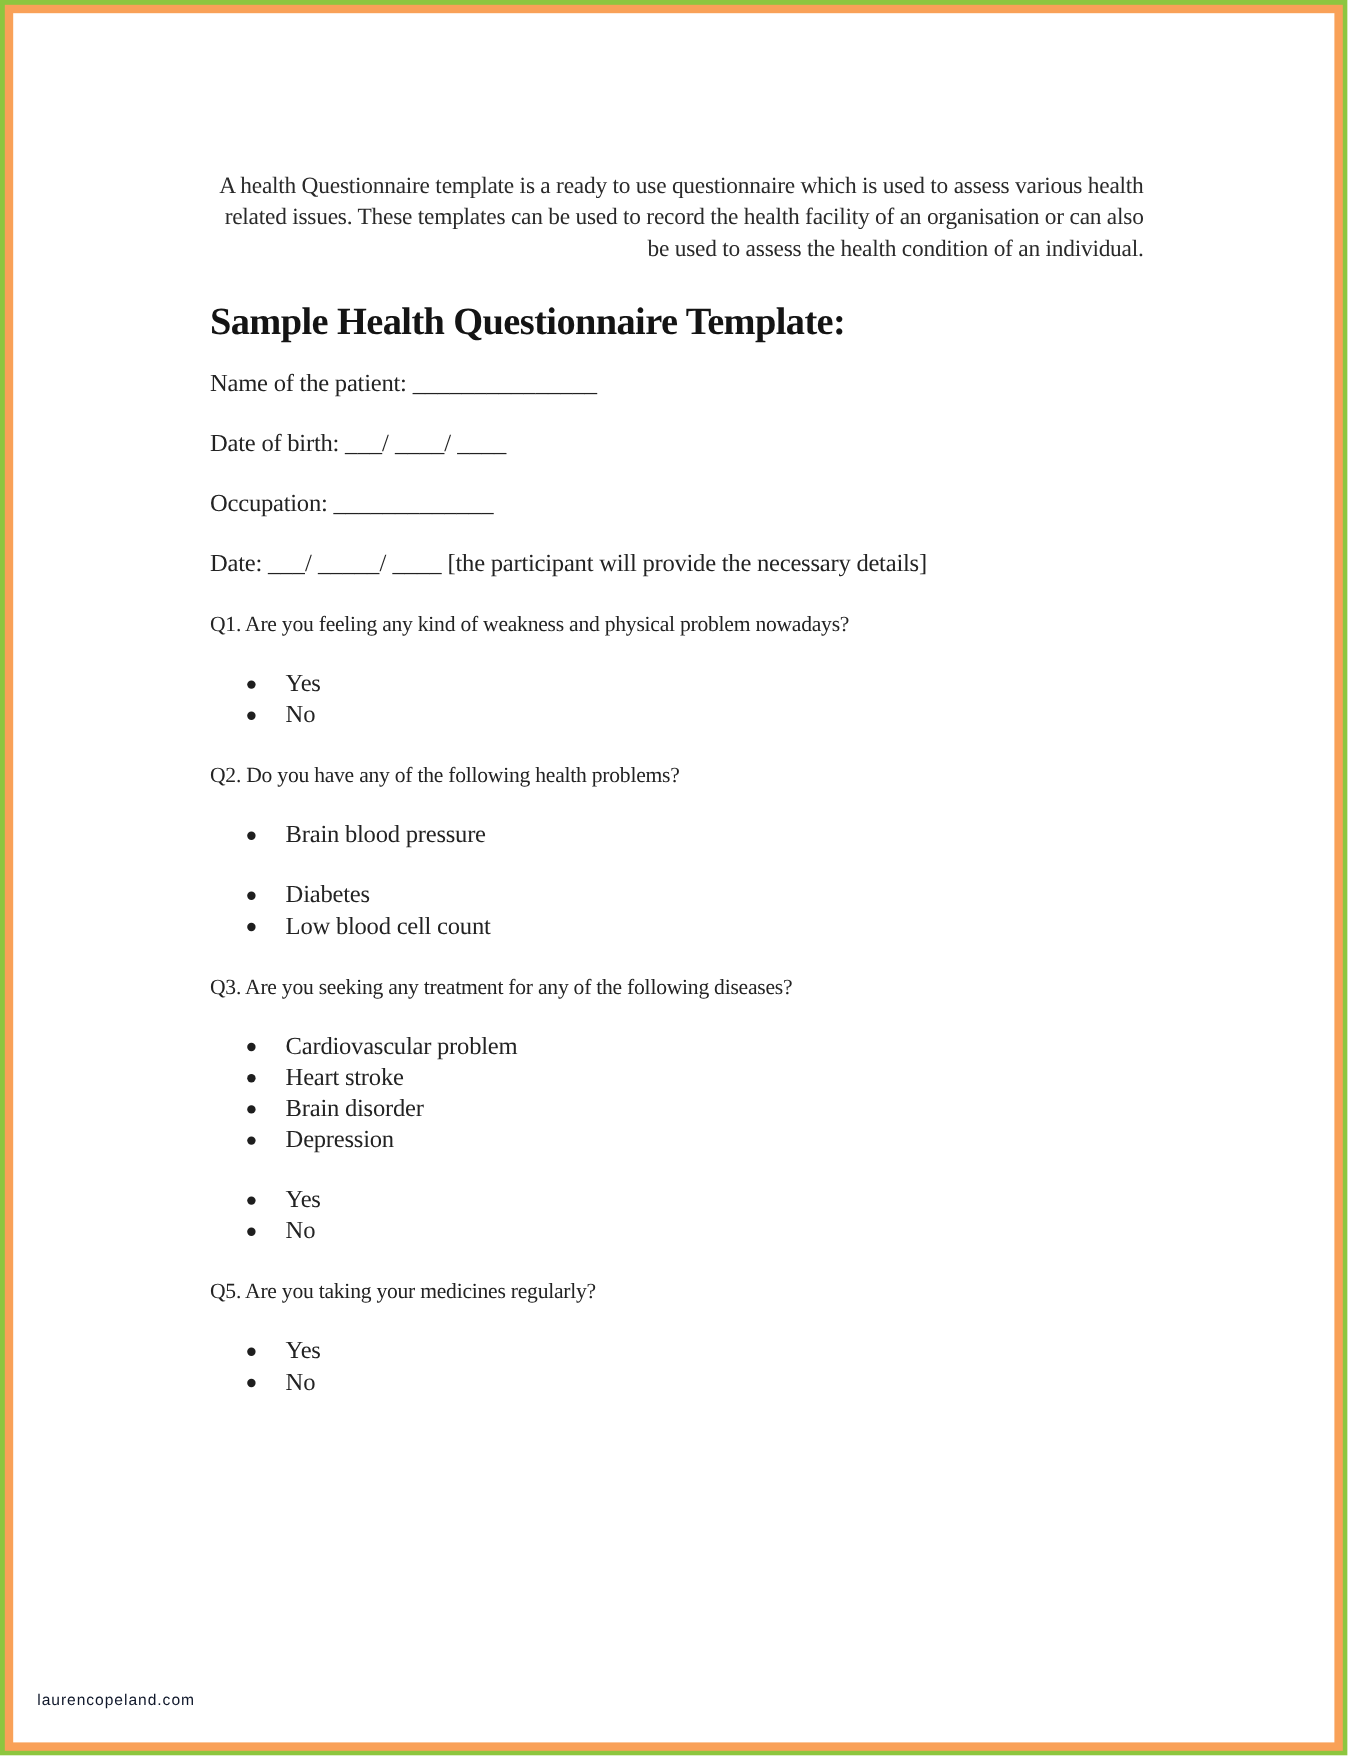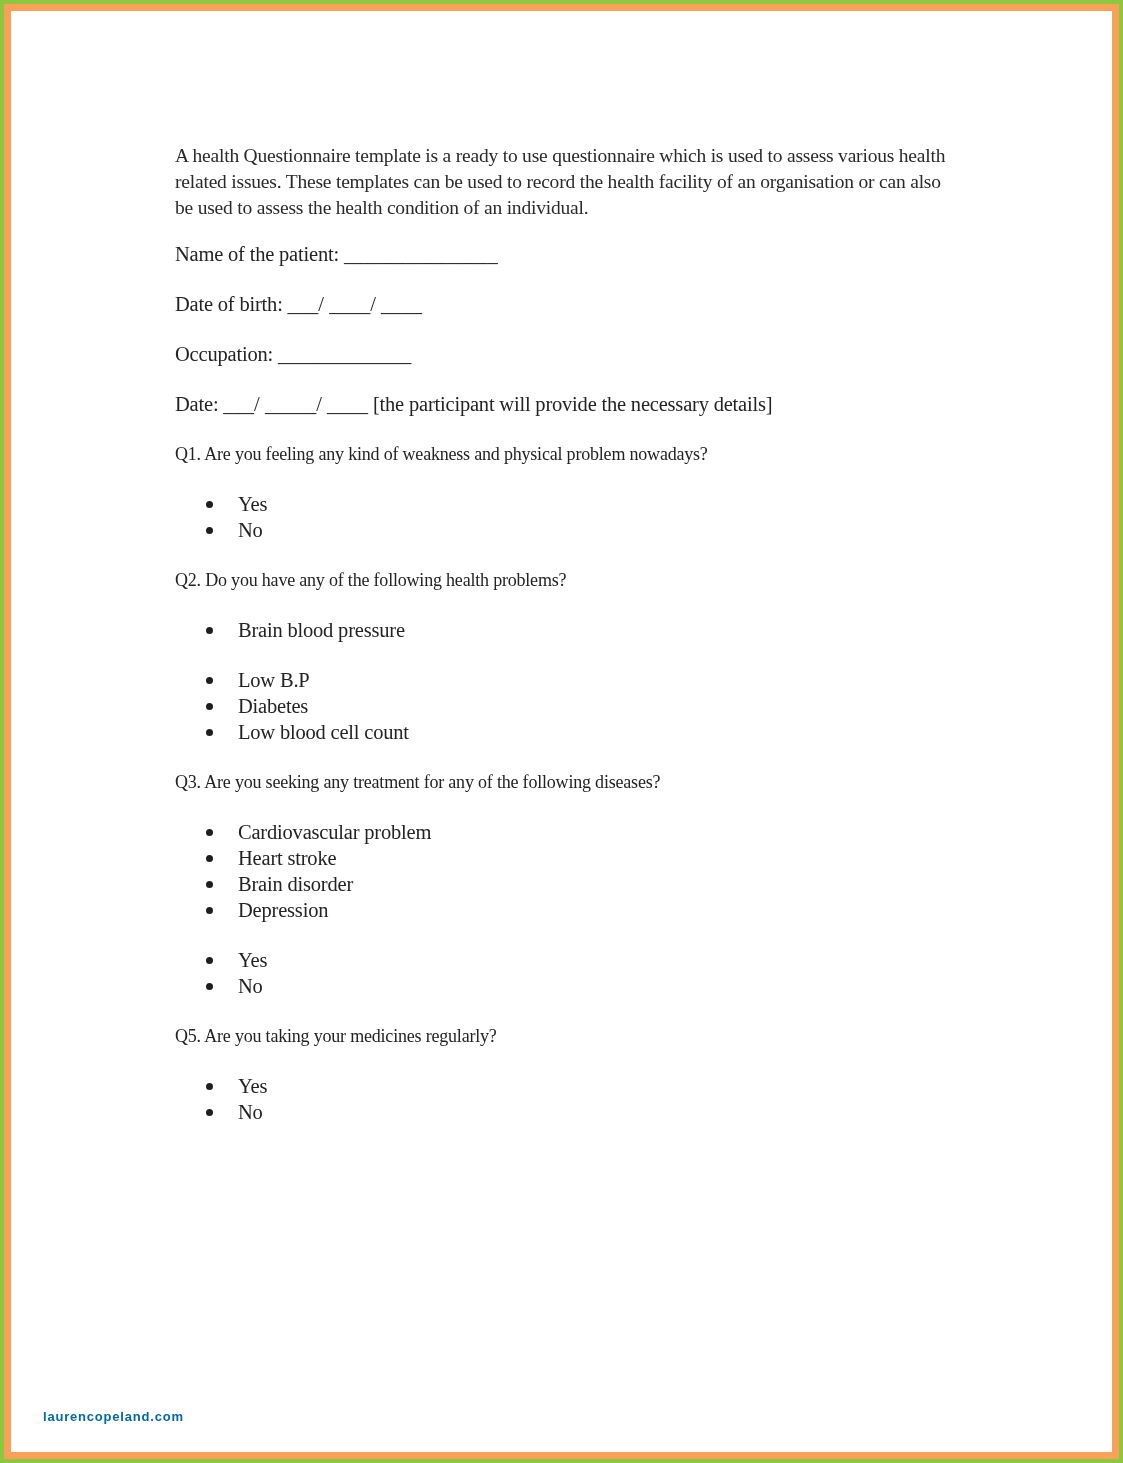--- a/index.html
+++ b/index.html
@@ -27,20 +27,21 @@
     padding: 132px 56px 0 164px;
     font-family: "Liberation Serif", serif;
   }
   .intro {
     margin: 0;
     max-width: 778px;
     font-size: 19.5px;
     line-height: 26px;
     letter-spacing: -0.2px;
     color: #2a2a2a;
+    text-align: right;
   }
   .title {
     margin: 26px 0 0 0;
     font-size: 32px;
     line-height: 40px;
     font-weight: 700;
     letter-spacing: -0.5px;
     color: #141414;
   }
   .field {
@@ -72,38 +73,39 @@
   .options li .dot {
     position: absolute;
     left: 31px; top: 10px;
     width: 7px; height: 7px;
     border-radius: 50%;
     background: #1e1e1e;
   }
   .options li.gap-after { margin-bottom: 24px; }
   .watermark {
     position: absolute;
-    left: 32px; bottom: 28px;
+    left: 20px; bottom: 28px;
     font-family: "Liberation Sans", sans-serif;
     font-size: 13px;
-    font-weight: 700;
+    font-weight: 400;
     letter-spacing: 0.8px;
-    color: #0369a1;
+    color: #0f172a;
   }
 </style>
 </head>
 <body>
 
 <div class="outer">
   <div class="inner">
     <div class="paper">
       <div class="content">
 
         <p class="intro">A health Questionnaire template is a ready to use questionnaire which is used to assess various health related issues. These templates can be used to record the health facility of an organisation or can also be used to assess the health condition of an individual.</p>
 
+        <h1 class="title">Sample Health Questionnaire Template:</h1>
 
         <div class="field">
           <span>Name of the patient:</span>
           <span class="blank">_______________</span>
         </div>
 
         <div class="field">
           <span>Date of birth:</span>
           <span class="blank">___/ ____/ ____</span>
         </div>
@@ -122,21 +124,20 @@
 
         <div class="question">Q1. Are you feeling any kind of weakness and physical problem nowadays?</div>
         <ul class="options">
           <li><span class="dot"></span><span>Yes</span></li>
           <li><span class="dot"></span><span>No</span></li>
         </ul>
 
         <div class="question">Q2. Do you have any of the following health problems?</div>
         <ul class="options">
           <li class="gap-after"><span class="dot"></span><span>Brain blood pressure</span></li>
-          <li><span class="dot"></span><span>Low B.P</span></li>
           <li><span class="dot"></span><span>Diabetes</span></li>
           <li><span class="dot"></span><span>Low blood cell count</span></li>
         </ul>
 
         <div class="question">Q3. Are you seeking any treatment for any of the following diseases?</div>
         <ul class="options">
           <li><span class="dot"></span><span>Cardiovascular problem</span></li>
           <li><span class="dot"></span><span>Heart stroke</span></li>
           <li><span class="dot"></span><span>Brain disorder</span></li>
           <li><span class="dot"></span><span>Depression</span></li>

